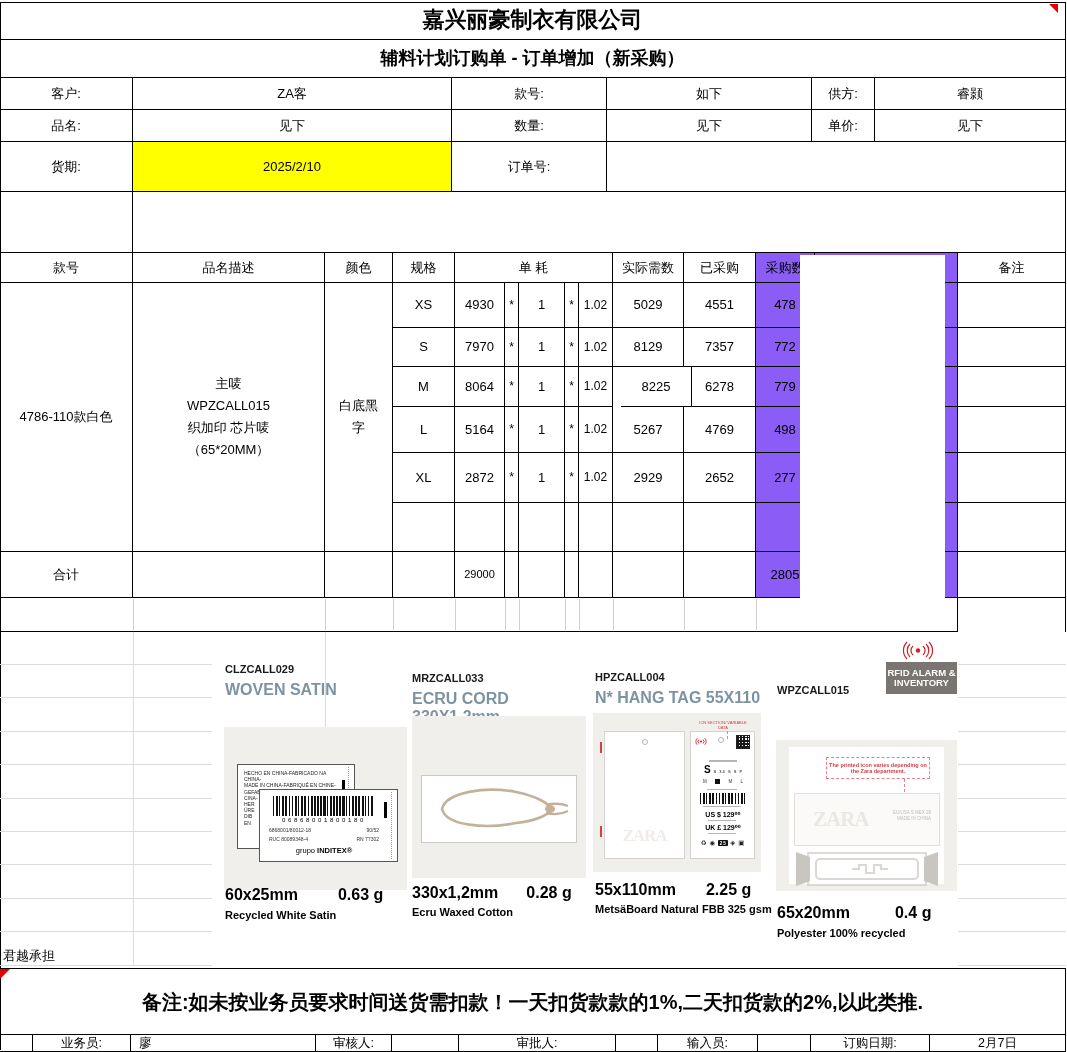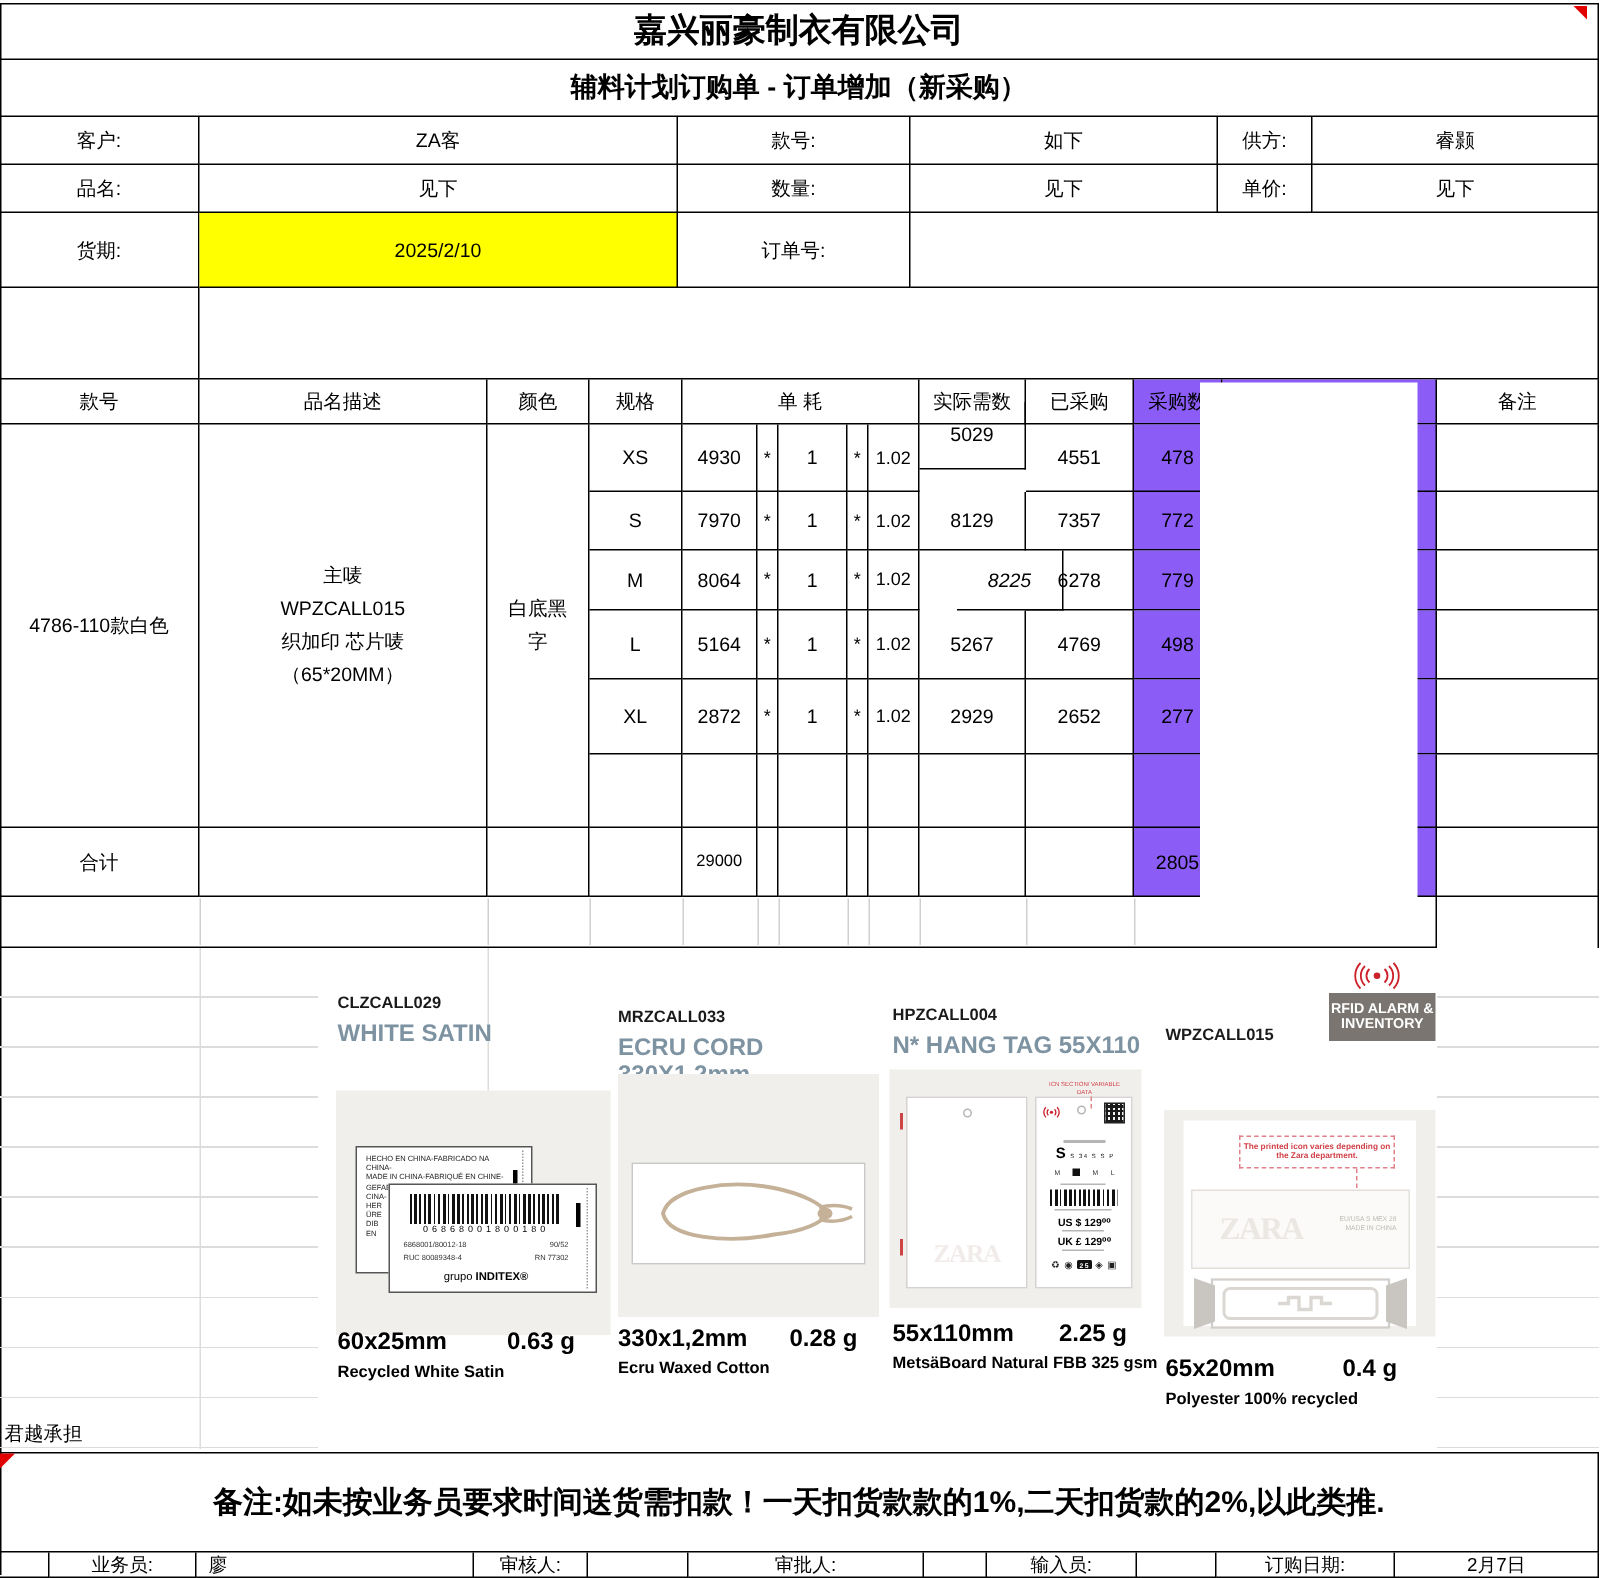--- a/index.html
+++ b/index.html
@@ -87,21 +87,21 @@
   <div class="cell" style="left:325px;top:283px;width:68px;height:269px;">
     <span style="display:inline-block;width:44px;line-height:22px;">白底黑字</span>
   </div>
 
   <div class="cell" style="left:393px;top:283px;width:62px;height:45px;">XS</div>
   <div class="cell" style="left:455px;top:283px;width:50px;height:45px;">4930</div>
   <div class="cell" style="left:505px;top:283px;width:14px;height:45px;font-size:12px;">*</div>
   <div class="cell" style="left:519px;top:283px;width:46px;height:45px;">1</div>
   <div class="cell" style="left:565px;top:283px;width:14px;height:45px;font-size:12px;">*</div>
   <div class="cell" style="left:579px;top:283px;width:34px;height:45px;font-size:12px;">1.02</div>
-  <div class="cell" style="left:613px;top:268px;width:71px;height:45px;">5029</div>
+  <div class="cell" style="left:613px;top:283px;width:71px;height:45px;">5029</div>
   <div class="cell" style="left:684px;top:283px;width:72px;height:45px;">4551</div>
   <div class="cell ylw" style="left:756px;top:283px;width:59px;height:45px;">478</div>
   <div class="cell ylw" style="left:815px;top:283px;width:143px;height:45px;"></div>
   <div class="cell" style="left:958px;top:283px;width:108px;height:45px;"></div>
 
   <div class="cell" style="left:393px;top:328px;width:62px;height:39px;">S</div>
   <div class="cell" style="left:455px;top:328px;width:50px;height:39px;">7970</div>
   <div class="cell" style="left:505px;top:328px;width:14px;height:39px;font-size:12px;">*</div>
   <div class="cell" style="left:519px;top:328px;width:46px;height:39px;">1</div>
   <div class="cell" style="left:565px;top:328px;width:14px;height:39px;font-size:12px;">*</div>
@@ -111,21 +111,21 @@
   <div class="cell ylw" style="left:756px;top:328px;width:59px;height:39px;">772</div>
   <div class="cell ylw" style="left:815px;top:328px;width:143px;height:39px;"></div>
   <div class="cell" style="left:958px;top:328px;width:108px;height:39px;"></div>
 
   <div class="cell" style="left:393px;top:367px;width:62px;height:40px;">M</div>
   <div class="cell" style="left:455px;top:367px;width:50px;height:40px;">8064</div>
   <div class="cell" style="left:505px;top:367px;width:14px;height:40px;font-size:12px;">*</div>
   <div class="cell" style="left:519px;top:367px;width:46px;height:40px;">1</div>
   <div class="cell" style="left:565px;top:367px;width:14px;height:40px;font-size:12px;">*</div>
   <div class="cell" style="left:579px;top:367px;width:34px;height:40px;font-size:12px;">1.02</div>
-  <div class="cell" style="left:638px;top:367px;width:71px;height:40px;font-style:italic;">8225</div>
+  <div class="cell" style="left:621px;top:367px;width:71px;height:40px;">8225</div>
   <div class="cell" style="left:684px;top:367px;width:72px;height:40px;">6278</div>
   <div class="cell ylw" style="left:756px;top:367px;width:59px;height:40px;">779</div>
   <div class="cell ylw" style="left:815px;top:367px;width:143px;height:40px;"></div>
   <div class="cell" style="left:958px;top:367px;width:108px;height:40px;"></div>
 
   <div class="cell" style="left:393px;top:407px;width:62px;height:46px;">L</div>
   <div class="cell" style="left:455px;top:407px;width:50px;height:46px;">5164</div>
   <div class="cell" style="left:505px;top:407px;width:14px;height:46px;font-size:12px;">*</div>
   <div class="cell" style="left:519px;top:407px;width:46px;height:46px;">1</div>
   <div class="cell" style="left:565px;top:407px;width:14px;height:46px;font-size:12px;">*</div>
@@ -191,21 +191,21 @@
 
   <div style="position:absolute;left:800px;top:255px;width:145px;height:374px;background:#fff;z-index:30;"></div>
 
   <div class="ghl" style="left:0;top:664px;width:212px;height:302px;"></div>
   <div class="ghl" style="left:958px;top:664px;width:108px;height:302px;"></div>
   <div class="gv" style="left:133px;top:632px;height:334px;"></div>
   <div class="gv" style="left:325px;top:632px;height:95px;"></div>
 
   <div class="pcode" style="left:225px;top:663px;">CLZCALL029</div>
   <div class="ptitle" style="left:225px;top:681px;width:190px;">
-    <div>WHITE SATIN</div>
+    <div>WOVEN SATIN</div>
   </div>
   <div class="gbox" style="left:224px;top:727px;width:183px;height:163px;"></div>
   <div class="wlabel" style="left:237px;top:764px;width:118px;height:85px;">
     <div style="position:absolute;left:6px;top:5px;width:100px;font-size:5px;line-height:6.2px;color:#222;text-align:left;">
       <div>HECHO EN CHINA-FABRICADO NA CHINA-</div>
       <div>MADE IN CHINA-FABRIQUÉ EN CHINE-</div>
       <div>GEFABRICEERD IN CHINA-FATTO IN CINA-</div>
       <div>HER</div>
       <div>ÜRE</div>
       <div>DIB</div>

